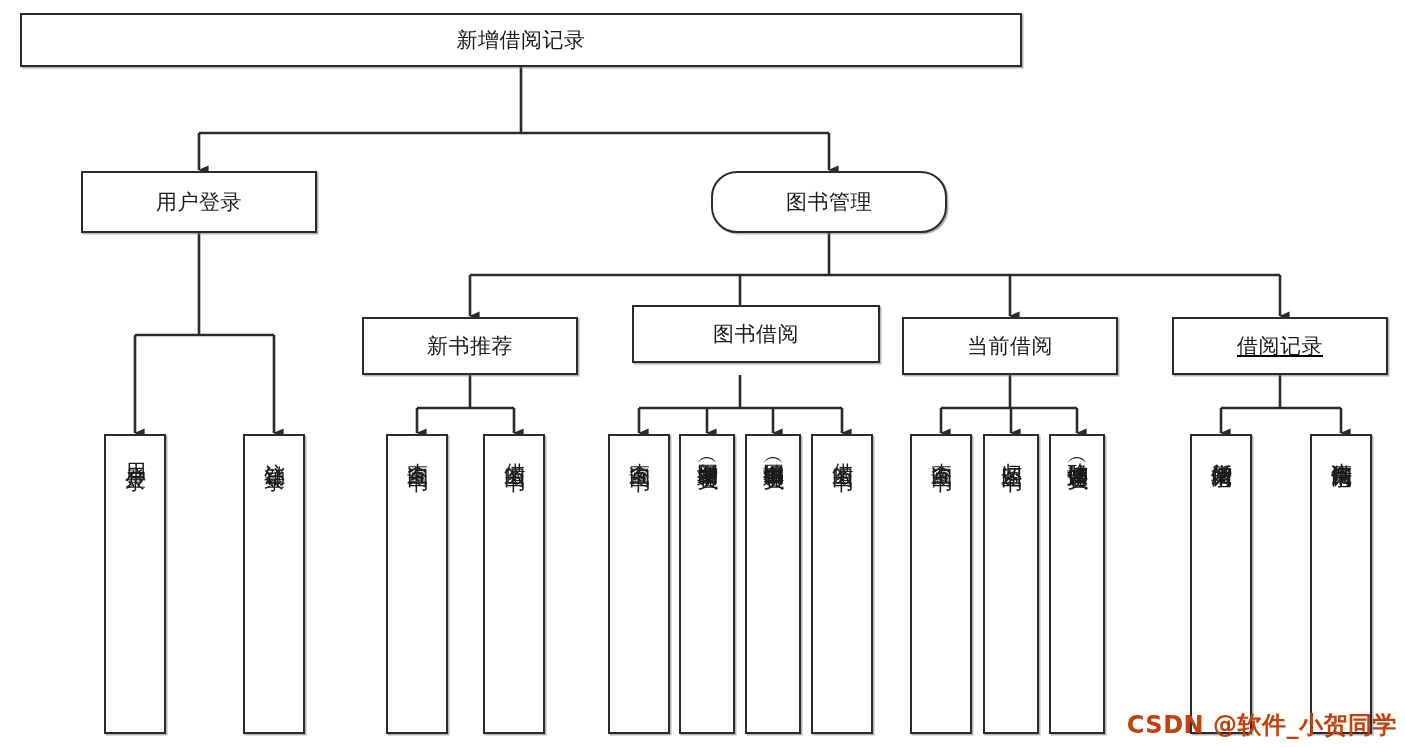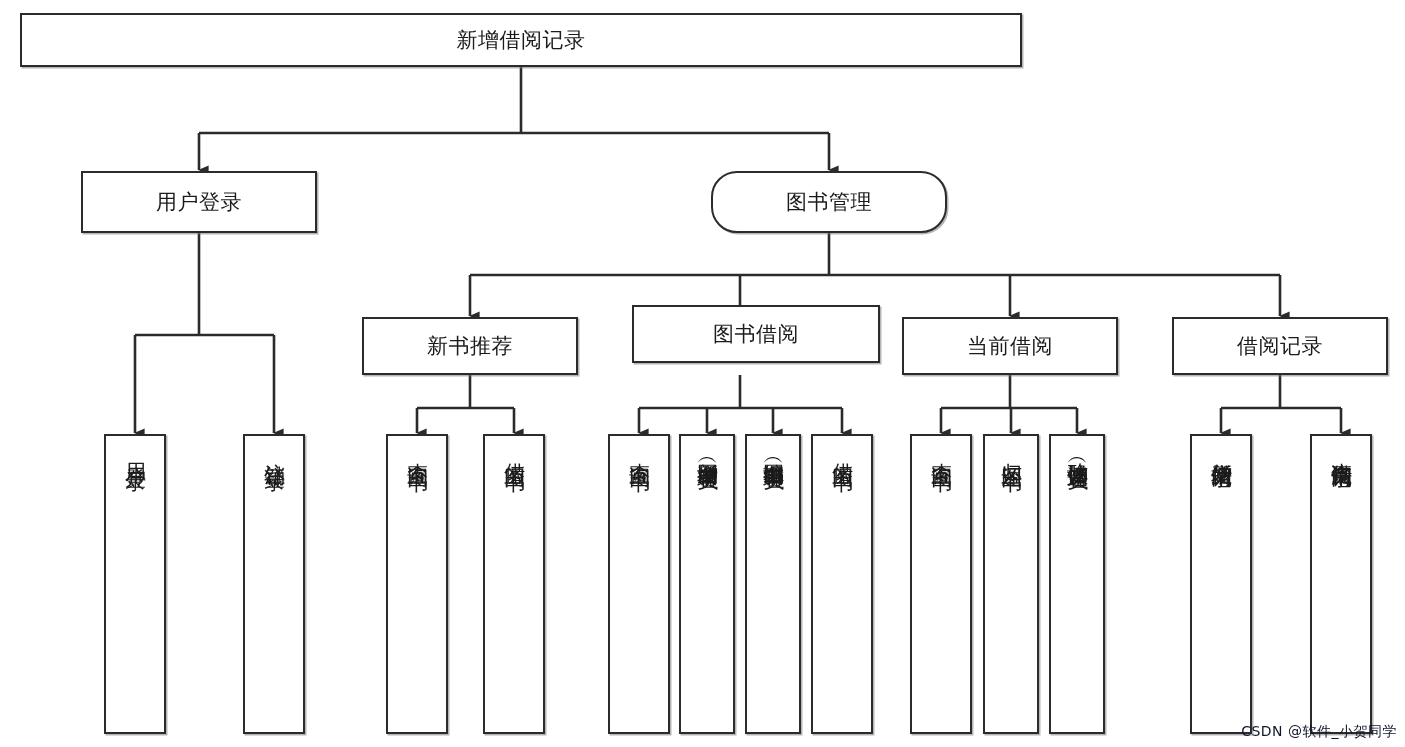--- a/index.html
+++ b/index.html
@@ -64,26 +64,27 @@
     white-space: nowrap;
   }
   .node-box.vertical.tall-text .node-label {
     letter-spacing: 1px;
     line-height: 1.22;
   }
   #watermark {
     position: absolute;
     right: 8px;
     bottom: 6px;
-    color: #0f172a;
-    font-size: 14px;
+    color: #c2410c;
+    font-size: 24px;
     letter-spacing: 0.5px;
     white-space: nowrap;
     pointer-events: none;
     user-select: none;
+    font-weight: bold;
   }
 </style>
 </head>
 <body>
 
 <div id="diagram-root">
   <svg id="diagram-svg" viewBox="0 0 1405 747" xmlns="http://www.w3.org/2000/svg" aria-hidden="true">
     <defs>
       <marker id="arrowhead" markerWidth="11" markerHeight="11" refX="5.2" refY="9.6" orient="auto" markerUnits="userSpaceOnUse">
         <polygon points="0.6,0 9.8,0 5.2,10.4" fill="#2b2b2b"></polygon>
@@ -138,21 +139,21 @@
       </div>
       <div class="node-box horizontal" style="left: 362px; top: 317px; width: 216px; height: 58px;">
         <span class="node-label">新书推荐</span>
       </div>
       <div class="node-box horizontal" style="left: 632px; top: 305px; width: 248px; height: 58px;">
         <span class="node-label">图书借阅</span>
       </div>
       <div class="node-box horizontal" style="left: 902px; top: 317px; width: 216px; height: 58px;">
         <span class="node-label">当前借阅</span>
       </div>
-      <div class="node-box horizontal" style="left: 1172px; top: 317px; width: 216px; height: 58px;">
+      <div class="node-box horizontal" style="left: 1172px; top: 317px; width: 216px; height: 58px; text-decoration: underline;">
         <span class="node-label">借阅记录</span>
       </div>
       <div class="node-box vertical" style="left: 104px; top: 434px; width: 62px; height: 300px;">
         <span class="node-label">用户登录</span>
       </div>
       <div class="node-box vertical" style="left: 243px; top: 434px; width: 62px; height: 300px;">
         <span class="node-label">注销登录</span>
       </div>
       <div class="node-box vertical" style="left: 386px; top: 434px; width: 62px; height: 300px;">
         <span class="node-label">查询图书</span>

